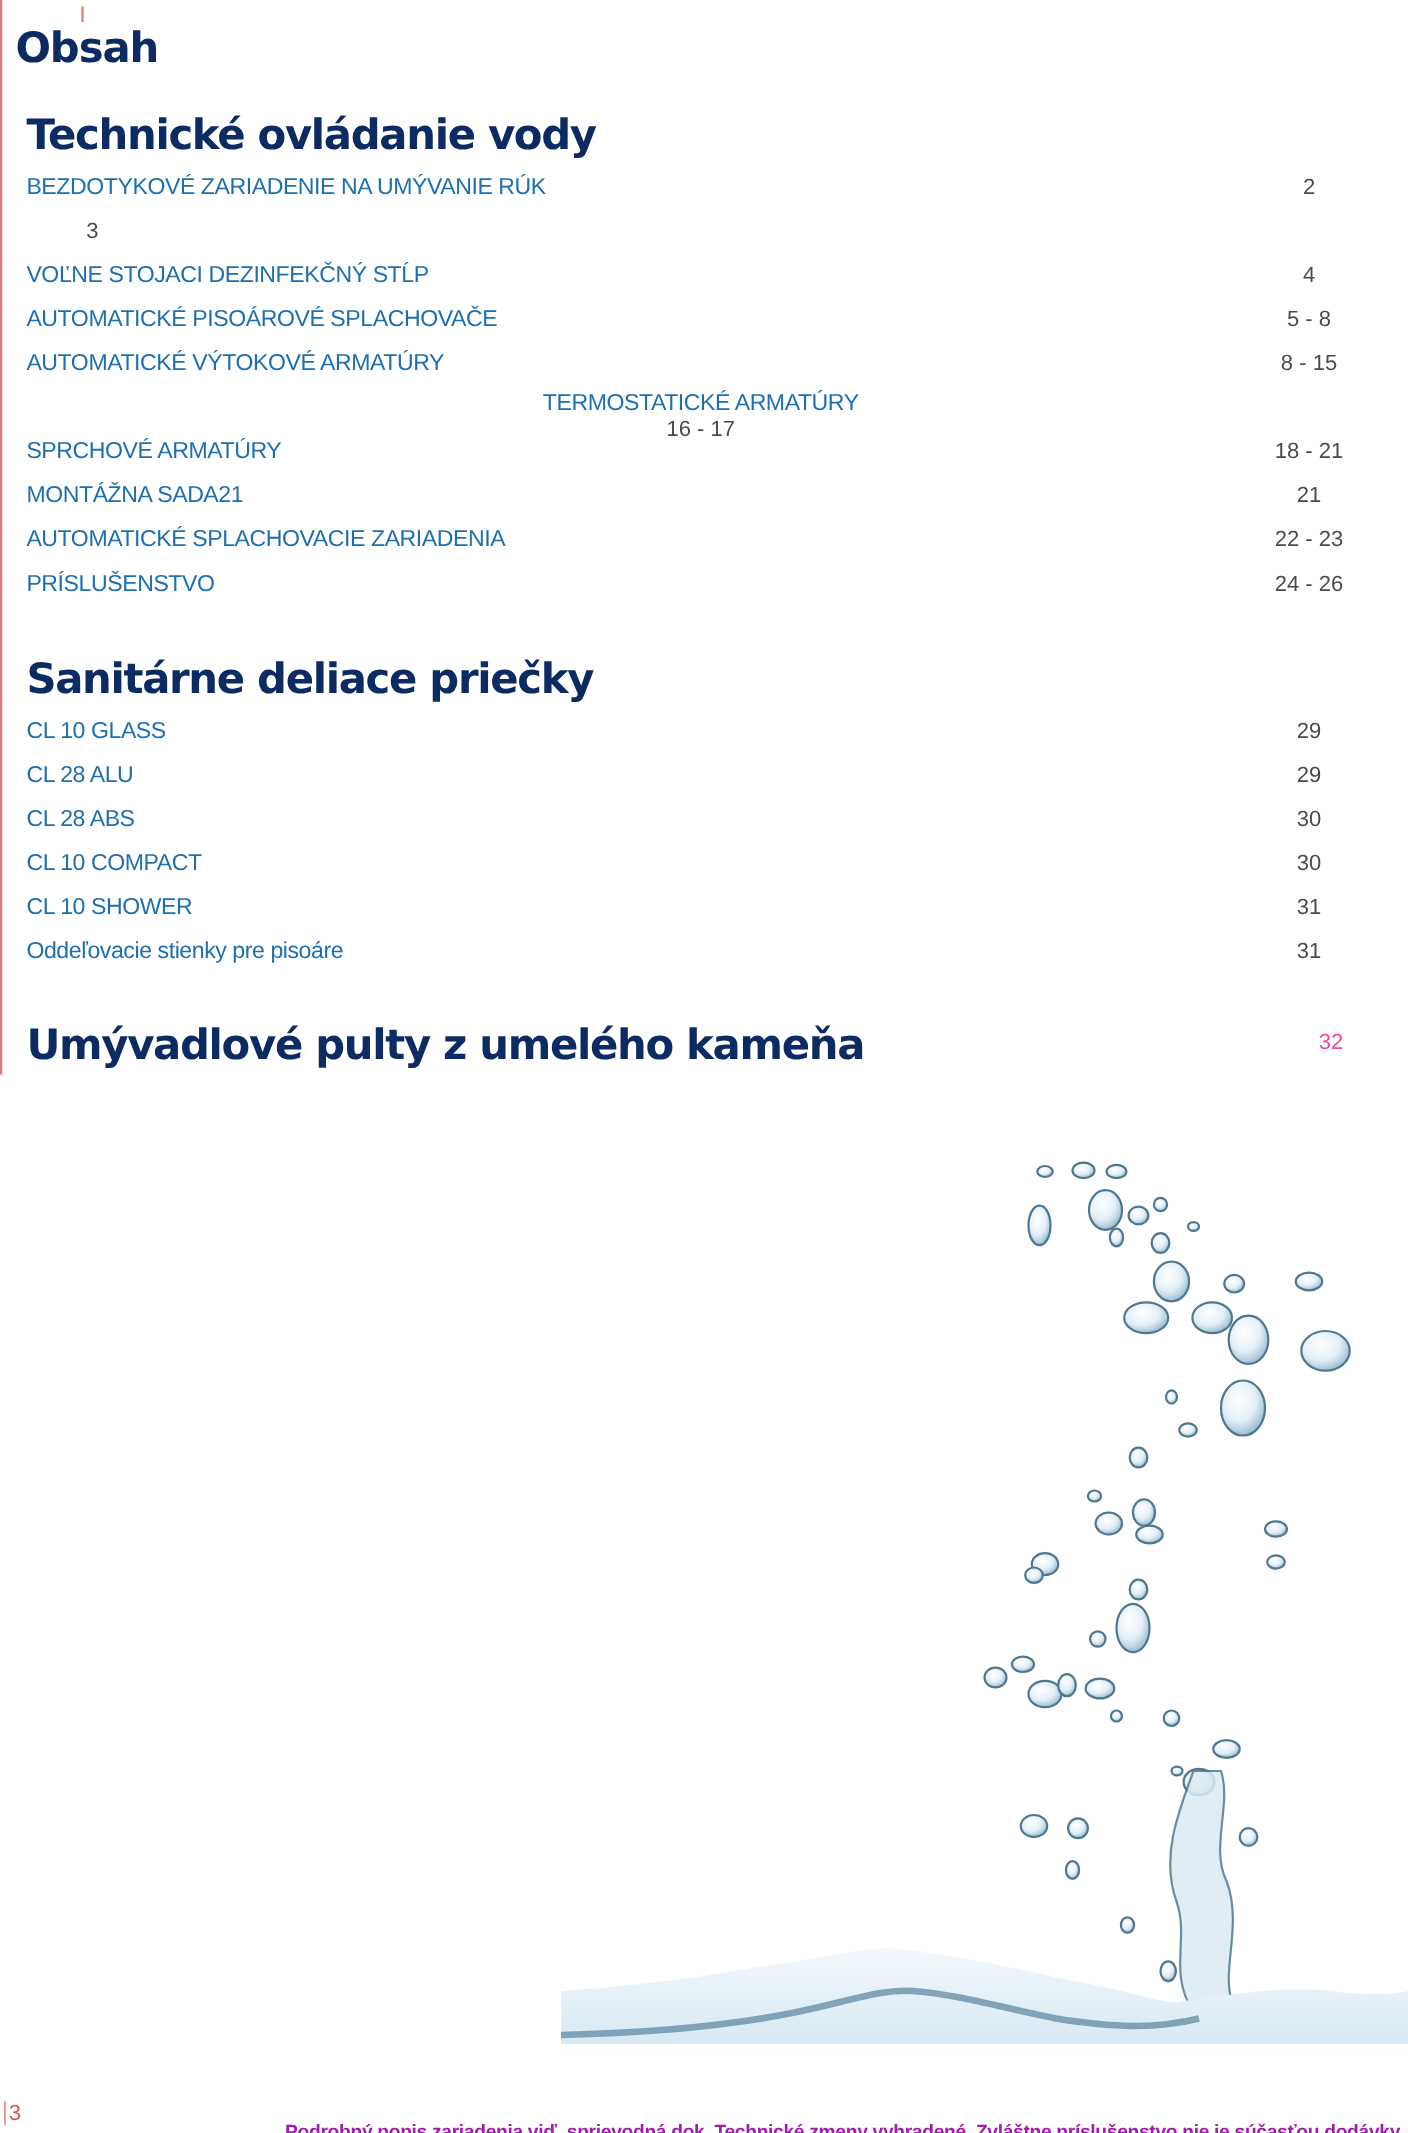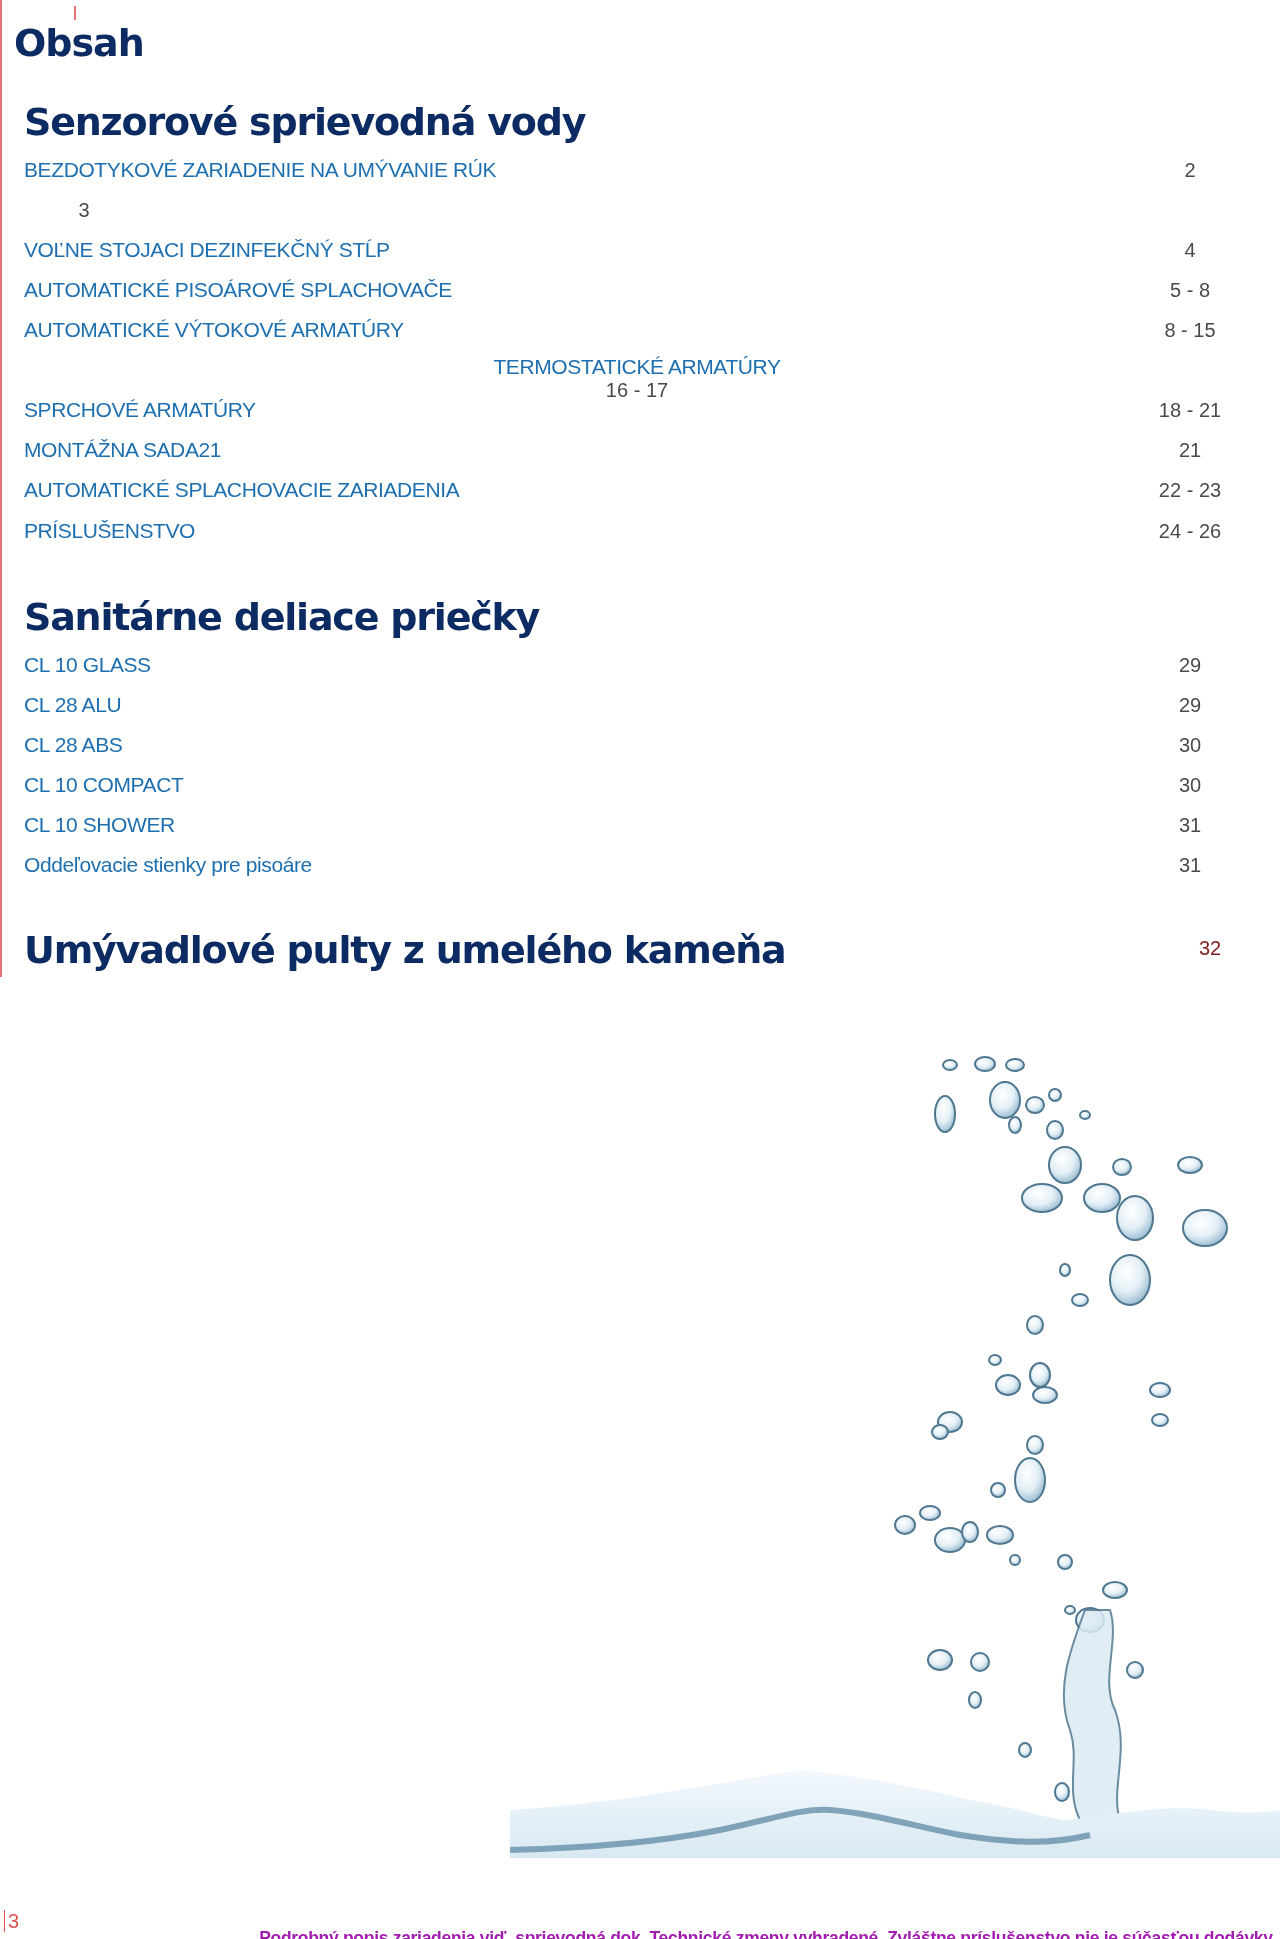--- a/index.html
+++ b/index.html
@@ -30,21 +30,21 @@
     .toc-label {
       font-family: "Liberation Sans", sans-serif; font-size: 21px;
       color: #1e6fb0; letter-spacing: -0.4px; white-space: nowrap;
     }
     .toc-page {
       font-family: "Liberation Sans", sans-serif; font-size: 20px;
       color: #4a4a4a; width: 120px; text-align: center; white-space: nowrap;
     }
     .heading-page {
       position: absolute; left: 1150px; width: 120px; text-align: center;
-      font-family: "Liberation Sans", sans-serif; font-size: 20px; color: #7f1d1d;
+      font-family: "Liberation Sans", sans-serif; font-size: 20px; color: #ec4899;
     }
     .water-image {
       position: absolute; left: 510px; top: 1050px; width: 770px; height: 812px;
     }
     .footer-pagenum {
       position: absolute; left: 4px; top: 1910px;
       font-family: "Liberation Sans", sans-serif; font-size: 20px; color: #d9534f;
       border-left: 1px solid #d9534f; padding-left: 3px; line-height: 22px;
     }
     .footer-note {
@@ -56,21 +56,21 @@
 </head>
 <body>
 
 <div class="left-rule"></div>
 
 <div class="title-wrap">
   <div class="title-tick"></div>
   <div class="page-title">Obsah</div>
 </div>
 
-<div class="section-heading" style="top:99px;">Senzorové sprievodná vody</div>
+<div class="section-heading" style="top:99px;">Technické ovládanie vody</div>
 
 <div class="toc-row" style="top:155px;">
   <span class="toc-label">BEZDOTYKOVÉ ZARIADENIE NA UMÝVANIE RÚK</span>
   <span class="toc-page">2</span>
 </div>
 <div class="toc-row" style="top:195px;">
   <span class="toc-page">3</span>
 </div>
 <div class="toc-row" style="top:235px;">
   <span class="toc-label">VOĽNE STOJACI DEZINFEKČNÝ STĹP</span>

